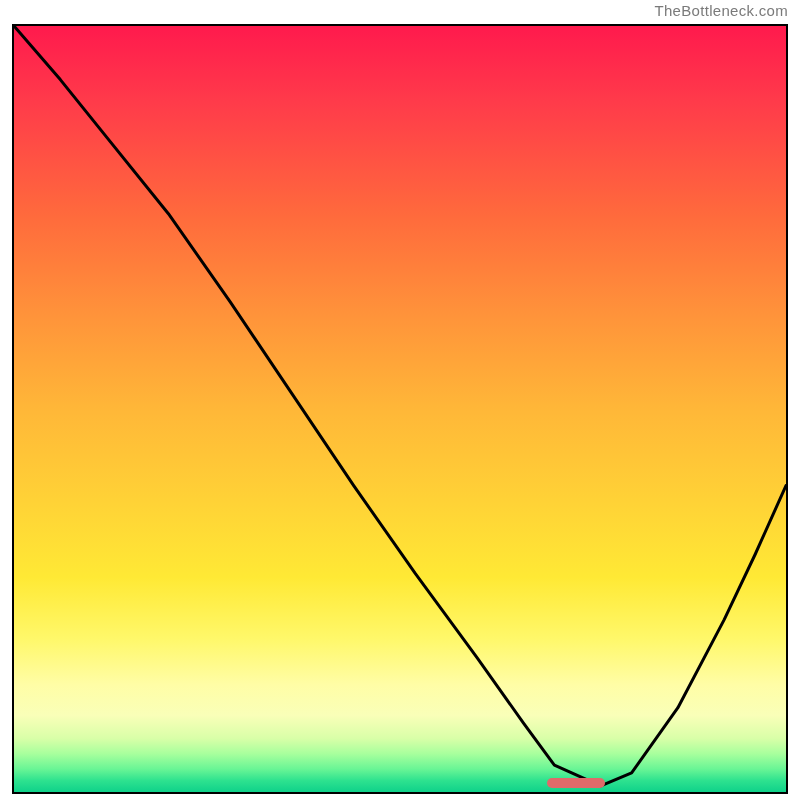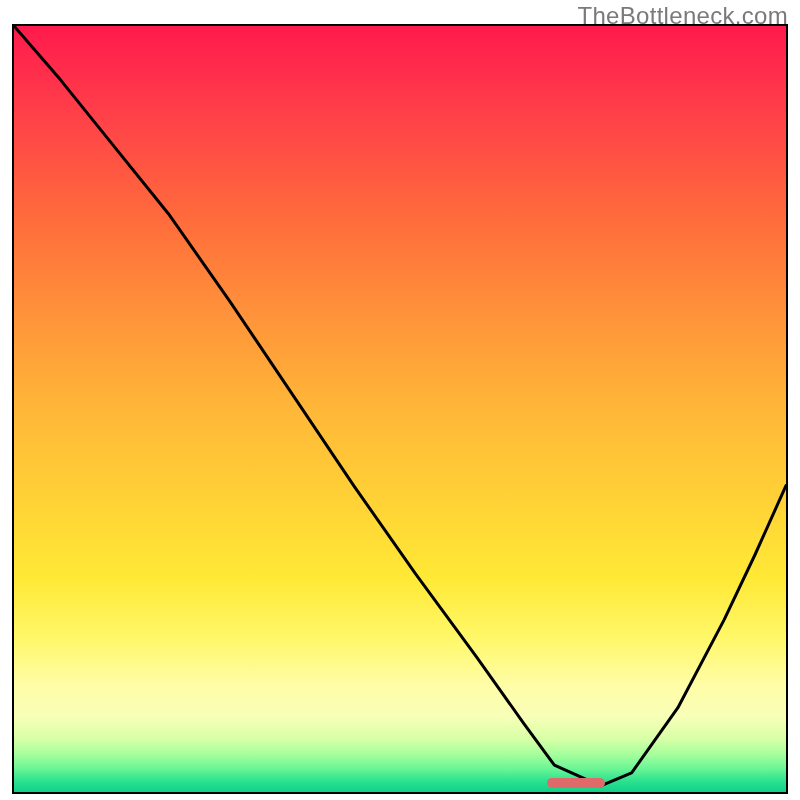--- a/index.html
+++ b/index.html
@@ -8,21 +8,21 @@
     width: 800px;
     height: 800px;
     background: #ffffff;
     font-family: Arial, Helvetica, sans-serif;
   }
   .watermark {
     position: absolute;
     top: 2px;
     right: 12px;
     color: #7a7a7a;
-    font-size: 24px;
+    font-size: 15px;
     font-weight: 500;
     letter-spacing: 0.3px;
     z-index: 10;
     margin-left: 8px;
   }
   .frame {
     position: absolute;
     left: 12px;
     top: 24px;
     width: 776px;

